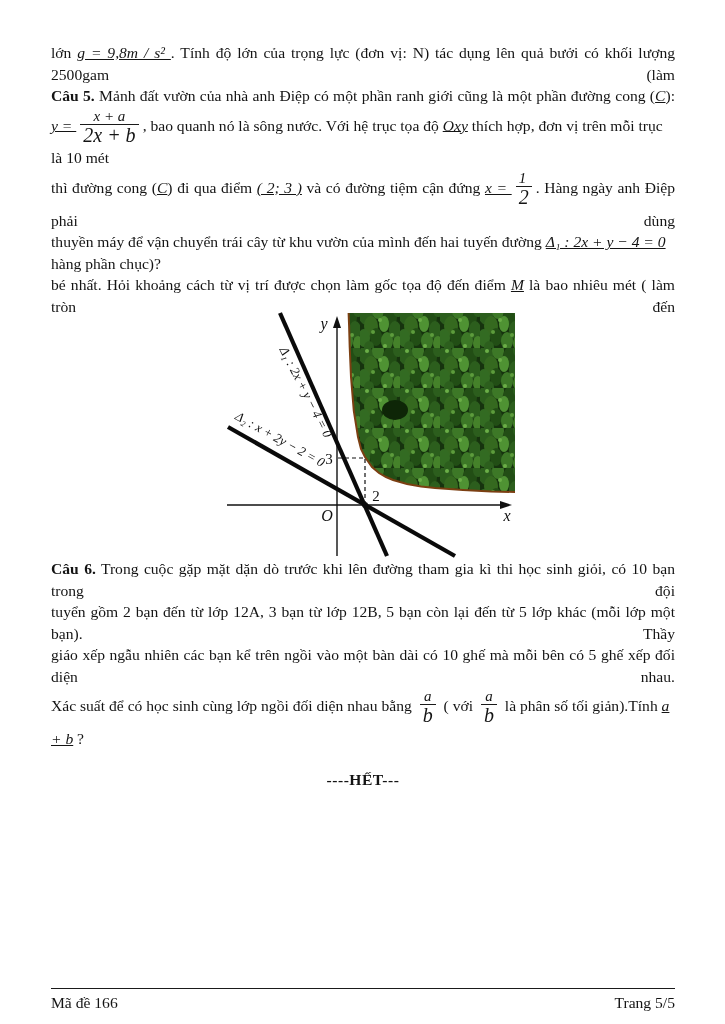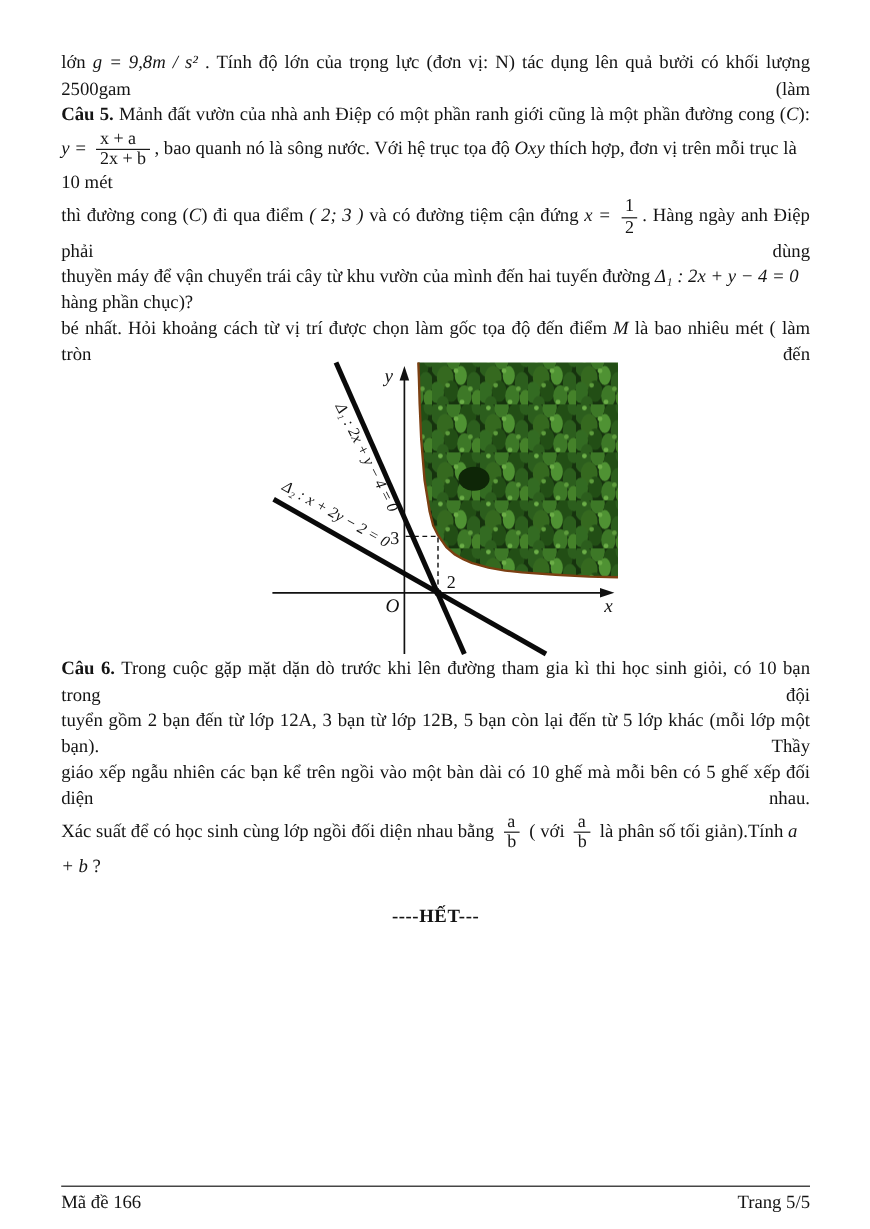--- a/index.html
+++ b/index.html
@@ -4,28 +4,28 @@
 <style>
   html,body{margin:0;padding:0;}
   body{
     width:725px;height:1024px;background:#ffffff;position:relative;overflow:hidden;
     font-family:"Liberation Serif","DejaVu Serif",serif;
     font-size:15.6px;color:#141414;
   }
   .page{position:absolute;inset:0;padding:42px 50px 0 51px;box-sizing:border-box;}
   .tl{line-height:21.5px;}
   .jf{text-align:justify;text-align-last:justify;}
-  .m{font-style:italic;}
+  .m{font-style:italic;text-decoration:underline;}
   .bd{font-weight:bold;}
   .frac{
-    display:inline-block;vertical-align:middle;text-align:left;
-    line-height:1.08;padding:0 2px;margin:1px 2px;
+    display:inline-block;vertical-align:middle;text-align:center;
+    font-style:italic;line-height:1.08;padding:0 2px;margin:1px 2px;
   }
   .fn{display:block;font-size:15px;padding:0 3px;}
-  .fd{display:block;font-size:15px;padding:0 3px;border-top:1.2px solid #1a1a1a;}
+  .fd{display:block;font-size:20px;padding:0 3px;border-top:1.2px solid #1a1a1a;}
   .endmark{text-align:center;font-weight:bold;margin-top:20px;letter-spacing:.5px;line-height:21.5px;}
   .fig{position:relative;height:247px;margin:-6px -50px 0 -51px;}
   .fig svg{position:absolute;left:0;top:0;}
   .axlbl{font:italic 16px "Liberation Serif","DejaVu Serif",serif;fill:#111;}
   .ticklbl{font:15px "Liberation Serif","DejaVu Serif",serif;fill:#111;}
   .linelbl{font:italic 13px "Liberation Serif","DejaVu Serif",serif;fill:#111;}
   .footer{
     position:absolute;left:51px;right:50px;top:988px;
     border-top:1.4px solid #1a1a1a;display:flex;justify-content:space-between;
     padding-top:4px;line-height:20px;

